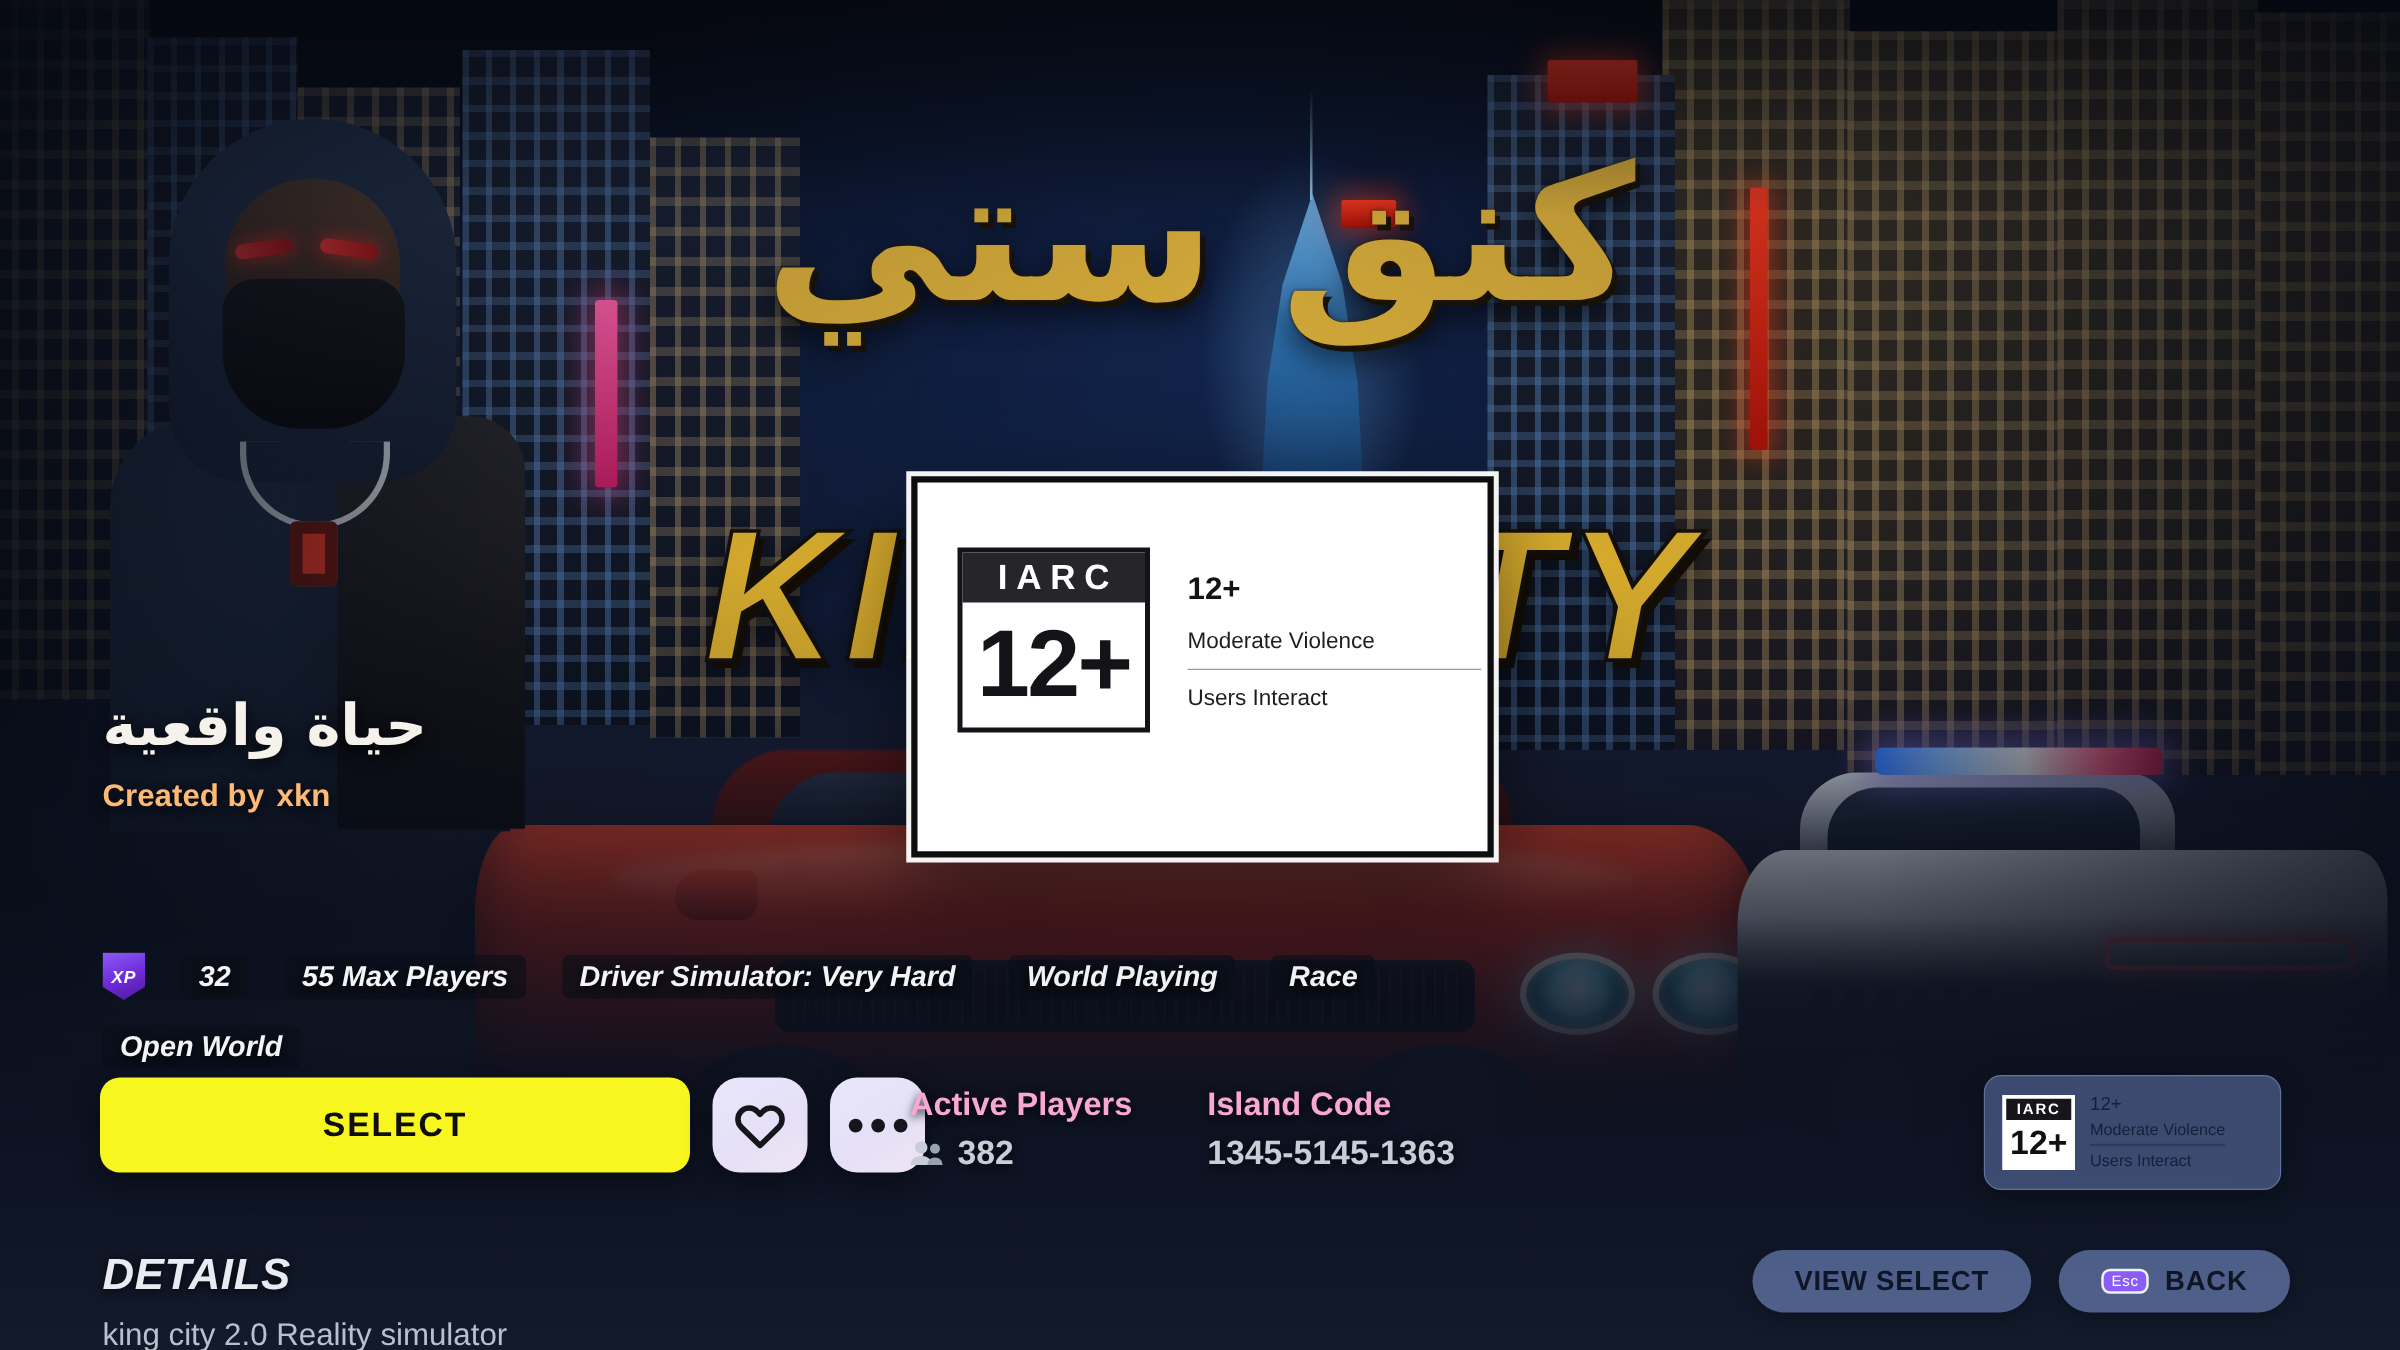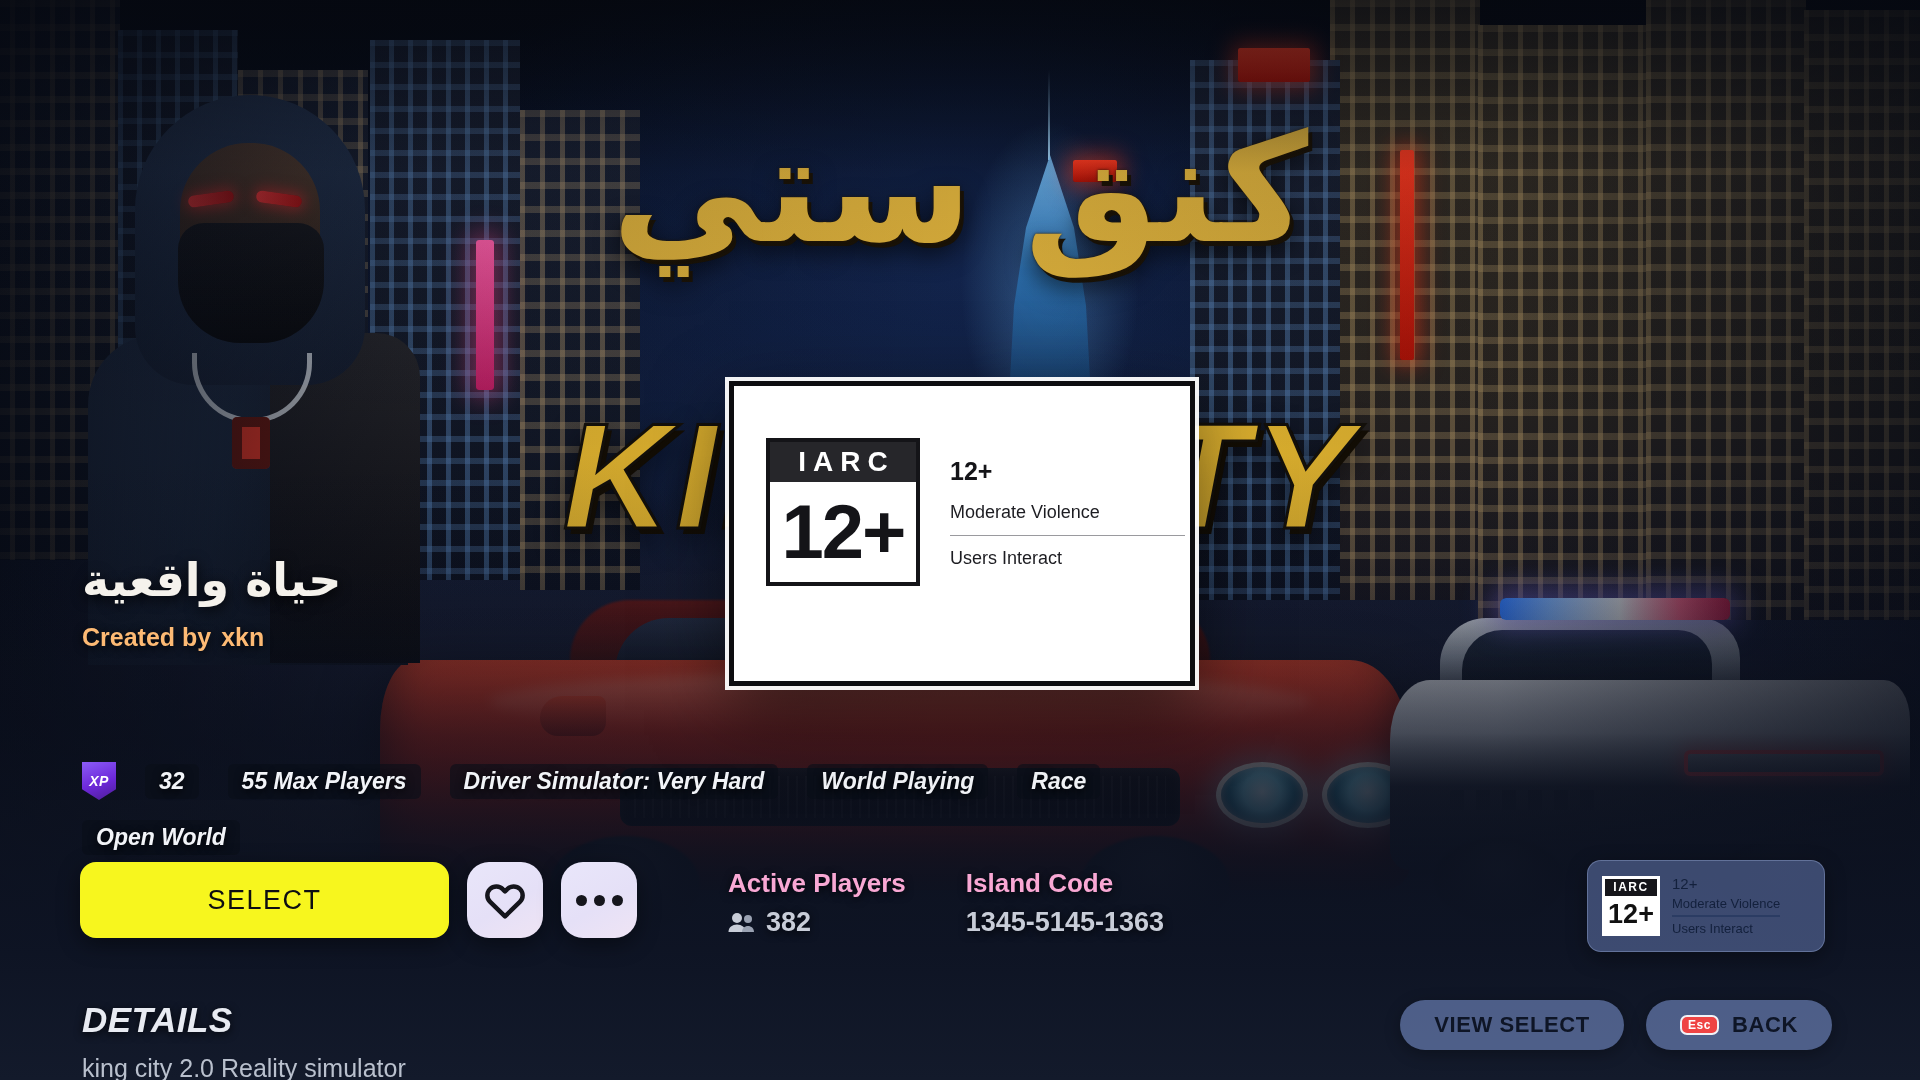--- a/index.html
+++ b/index.html
@@ -315,24 +315,24 @@
     color: #f2f4f8;
     text-shadow: 0 2px 8px rgba(0,0,0,.9);
     white-space: nowrap;
   }
 
   .actions {
     position:absolute; left: 80px; top: 862px;
     display:flex; align-items:center; gap: 18px;
   }
   .btn-select {
-    width: 369px; height: 76px;
+    width: 472px; height: 76px;
     background: #f7f61e;
     border: none; border-radius: 16px;
-    font-size: 27px; font-weight: 400; letter-spacing: 1.5px;
+    font-size: 27px; font-weight: 700; letter-spacing: 1.5px;
     color: #0d0d12;
     display:flex; align-items:center; justify-content:center;
     box-shadow: 0 6px 22px rgba(0,0,0,.45);
     cursor: pointer;
   }
   .icon-btn {
     width: 76px; height: 76px;
     border-radius: 22px;
     background: linear-gradient(150deg,#e9e6fa 0%, #e5e0f7 55%, #efe4f4 100%);
     display:flex; align-items:center; justify-content:center;
@@ -433,23 +433,23 @@
     height: 50px; border-radius: 25px;
     background: rgba(122,146,206,.58);
     display:flex; align-items:center; justify-content:center; gap: 13px;
     padding: 0 34px;
     font-size: 22px; font-weight: 700; letter-spacing: .6px;
     color: #0e1526;
     cursor:pointer;
     box-shadow: 0 4px 16px rgba(0,0,0,.3);
   }
   .esc-key {
-    background:#ef4444; color:#fff;
+    background:#8b5cf6; color:#fff;
     border: 2px solid #f0f2f7; border-radius: 7px;
-    font-size: 12px; font-weight: 700;
+    font-size: 12px; font-weight: 400;
     padding: 2px 6px; line-height: 1;
   }
   svg { display:block; }
 </style>
 </head>
 <body>
 
 <div id="root">
 
   <div class="hero"></div>

